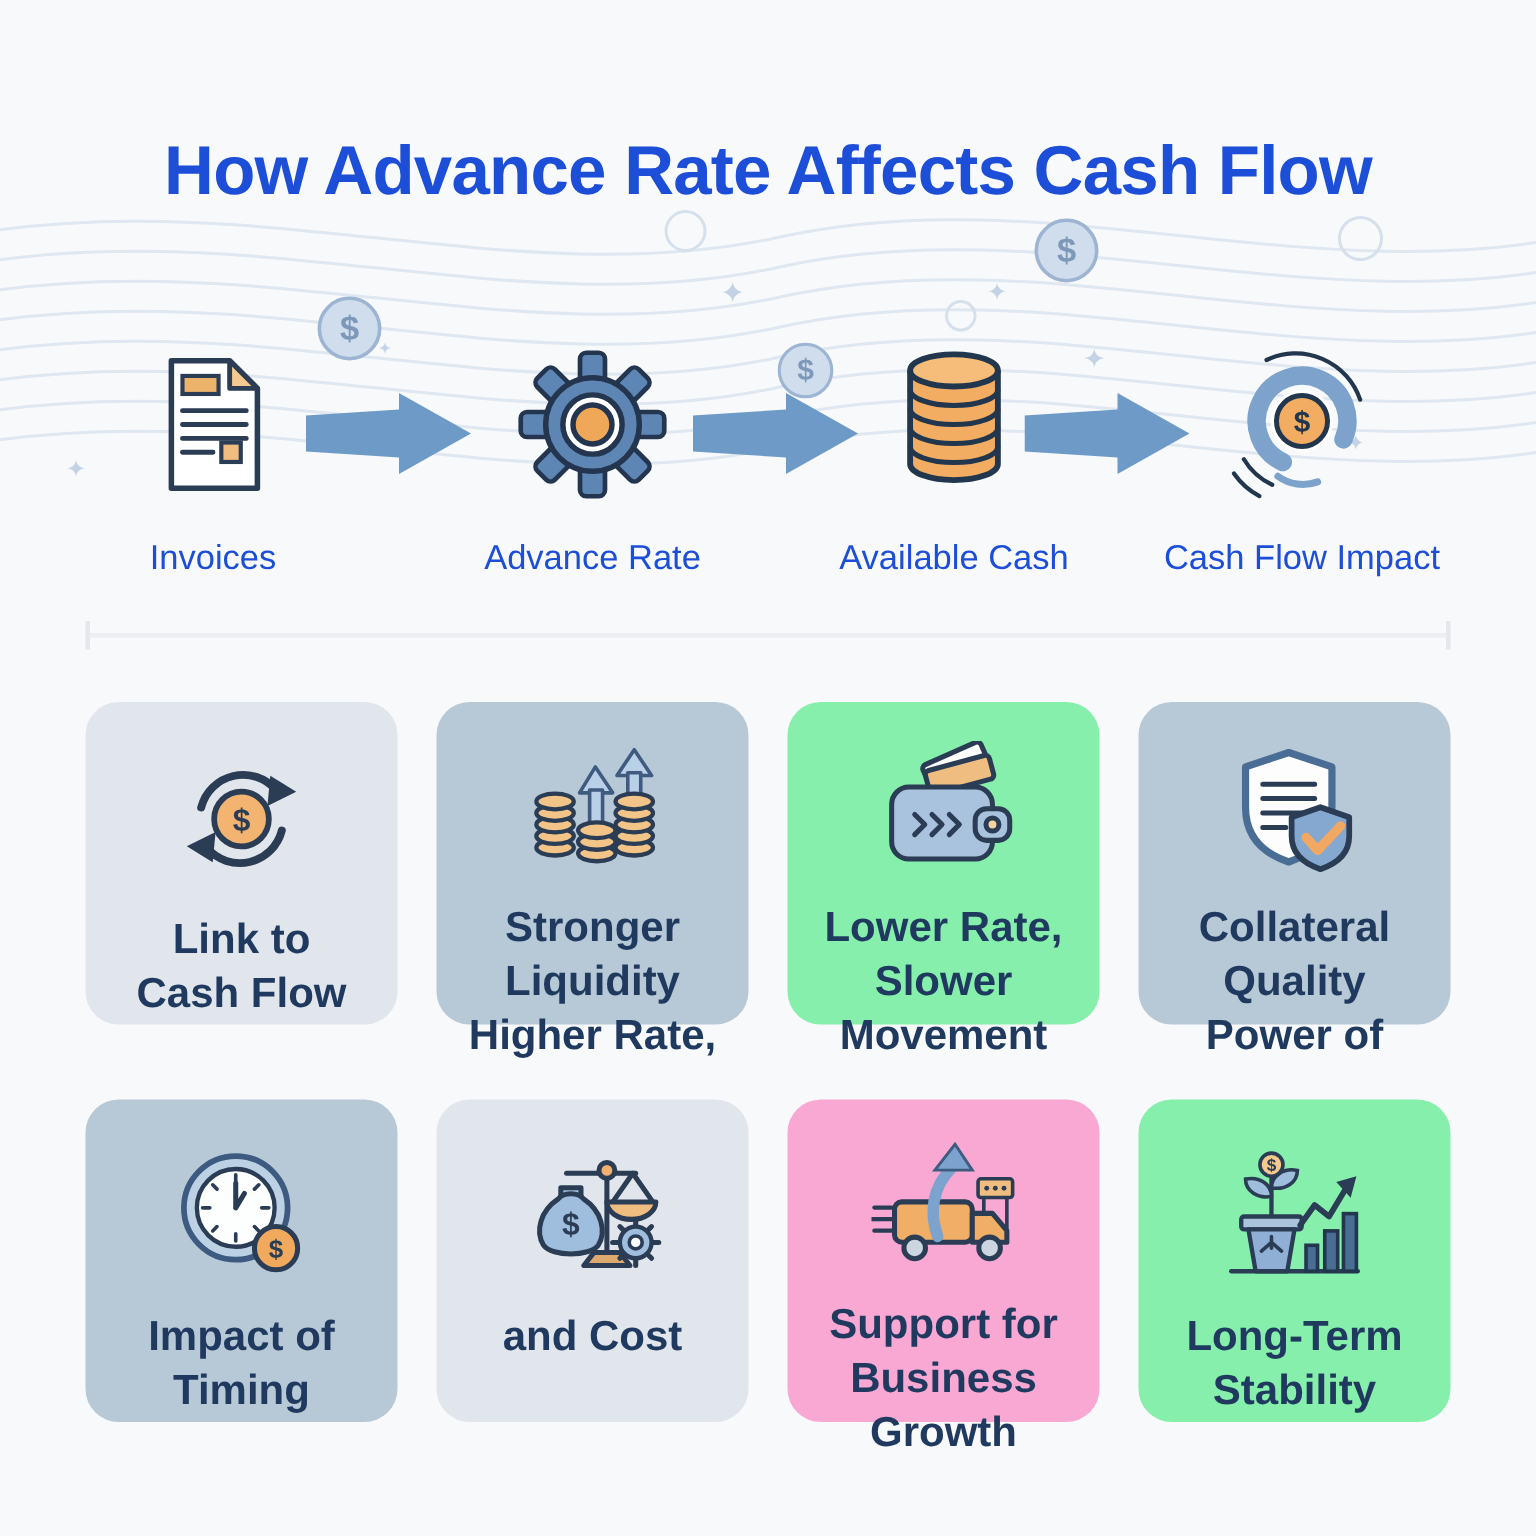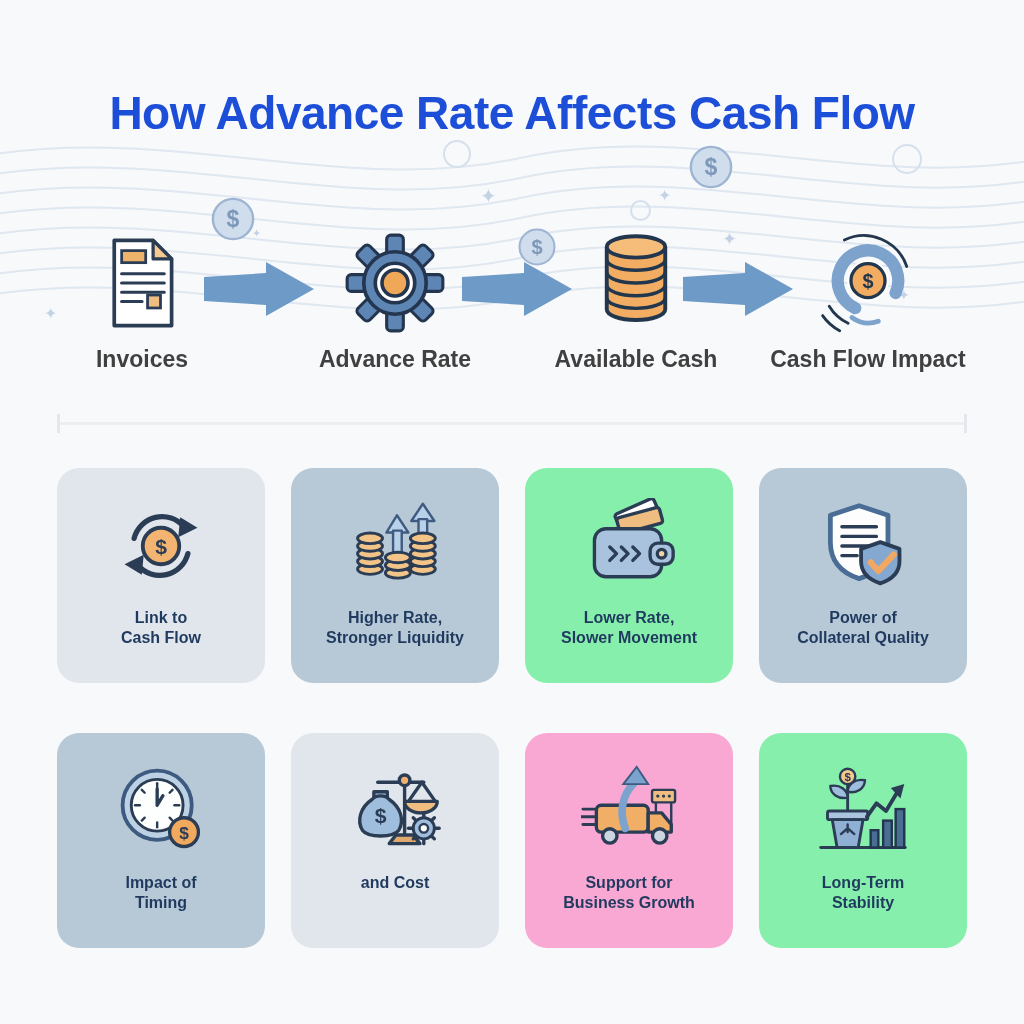--- a/index.html
+++ b/index.html
@@ -16,21 +16,21 @@
   }
   
   .waves{position:absolute;top:130px;left:0;width:1024px;height:250px;}
   .waves path{stroke:#dfe7f0;stroke-width:2;fill:none;}
   .decor-coin{position:absolute;}
   .ring{position:absolute;border:2px solid #d6e0ec;border-radius:50%;}
   .sparkle{position:absolute;color:#c3d3e5;line-height:1;}
   
   .flow-step{position:absolute;top:224px;width:200px;text-align:center;}
   .flow-icon-box{height:118px;display:flex;align-items:center;justify-content:center;}
-  .flow-label{margin-top:4px;font-size:23px;font-weight:bold;color:#404040;}
+  .flow-label{margin-top:16px;font-size:23px;font-weight:normal;color:#1d4ed8;}
   .flow-arrow{position:absolute;top:262px;}
   
   .divider{position:absolute;top:422px;left:58px;width:908px;height:3px;background:#eceef1;}
   .divider::before,.divider::after{
     content:"";position:absolute;top:-8px;width:3px;height:19px;background:#e4e7eb;
   }
   .divider::before{left:-1px;}
   .divider::after{right:-1px;}
   
   .grid{
@@ -43,21 +43,21 @@
     display:flex;flex-direction:column;align-items:center;
     padding-top:26px;box-sizing:border-box;
   }
   .card[data-theme="light"]{background:#e1e5ec;}
   .card[data-theme="blue"]{background:#b7c9d7;}
   .card[data-theme="orange"]{background:#86efac;}
   .card[data-theme="lightblue"]{background:#f9a8d4;align-items:center;}
   .card-icon{height:104px;display:flex;align-items:center;justify-content:center;}
   .card-label{
     margin-top:10px;text-align:center;
-    font-size:16px;font-weight:bold;color:#1f3a5e;line-height:1.28;
+    font-size:28px;font-weight:bold;color:#1f3a5e;line-height:1.28;
   }
   svg text{font-family:"Liberation Sans",sans-serif;font-weight:bold;}
 </style>
 </head>
 <body>
 
 <div class="poster">
 
   <svg class="waves" viewBox="0 0 1024 250">
     <path d="M-40,30 C160,-12 340,68 520,28 C700,-12 880,68 1064,24"></path>
@@ -208,22 +208,22 @@
             <ellipse cx="53" cy="62" rx="13" ry="5.5"></ellipse>
             <ellipse cx="79" cy="74" rx="13" ry="5.5"></ellipse>
               <ellipse cx="79" cy="66" rx="13" ry="5.5"></ellipse>
             <ellipse cx="79" cy="58" rx="13" ry="5.5"></ellipse>
               <ellipse cx="79" cy="50" rx="13" ry="5.5"></ellipse>
             <ellipse cx="79" cy="42" rx="13" ry="5.5"></ellipse>
           </g>
         </svg>
       </div>
       <div class="card-label">
-        <div>Higher Rate,</div>
-          <div>Stronger Liquidity</div>
+        <div>Stronger Liquidity</div>
+          <div>Higher Rate,</div>
       </div>
     </div>
 
     <div class="card" data-theme="orange">
       <div class="card-icon">
         <svg width="96" height="96" viewBox="0 0 100 100">
           <g stroke="#2b3c55" stroke-width="3.5" stroke-linejoin="round">
             <rect x="36" y="8" width="44" height="16" rx="3" fill="#ffffff" transform="rotate(-24 58 16)"></rect>
             <rect x="38" y="15" width="46" height="17" rx="3" fill="#f0bd80" transform="rotate(-15 61 23)"></rect>
             <rect x="14" y="32" width="70" height="50" rx="12" fill="#a9c3de"></rect>
@@ -242,22 +242,22 @@
     <div class="card" data-theme="blue">
       <div class="card-icon">
         <svg width="96" height="96" viewBox="0 0 100 100">
           <path d="M46,8 L76,18 V46 C76,66 64,78 46,84 C28,78 16,66 16,46 V18 Z" fill="#fdfdfd" stroke="#4a6d96" stroke-width="5" stroke-linejoin="round"></path>
           <path d="M28,30 H64 M28,40 H64 M28,50 H56 M28,60 H44" stroke="#2b3c55" stroke-width="3.5" stroke-linecap="round"></path>
           <path d="M68,46 L88,53 V66 C88,78 80,85 68,89 C56,85 48,78 48,66 V53 Z" fill="#84a8cf" stroke="#2b3c55" stroke-width="4" stroke-linejoin="round"></path>
           <path d="M58,67 l8,9 l16,-17" fill="none" stroke="#f0a862" stroke-width="6.5" stroke-linecap="round" stroke-linejoin="round"></path>
         </svg>
       </div>
       <div class="card-label">
-        <div>Power of</div>
-          <div>Collateral Quality</div>
+        <div>Collateral Quality</div>
+          <div>Power of</div>
       </div>
     </div>
 
     <div class="card" data-theme="blue">
       <div class="card-icon">
         <svg width="96" height="96" viewBox="0 0 100 100">
           <circle cx="46" cy="44" r="36" fill="#bdd1e5" stroke="#3d5b80" stroke-width="4"></circle>
           <circle cx="46" cy="44" r="27" fill="#fdfefe" stroke="#2b3c55" stroke-width="3"></circle>
           <g stroke="#2b3c55" stroke-width="2.5" stroke-linecap="round">
             <line x1="46" y1="21" x2="46" y2="26"></line>

